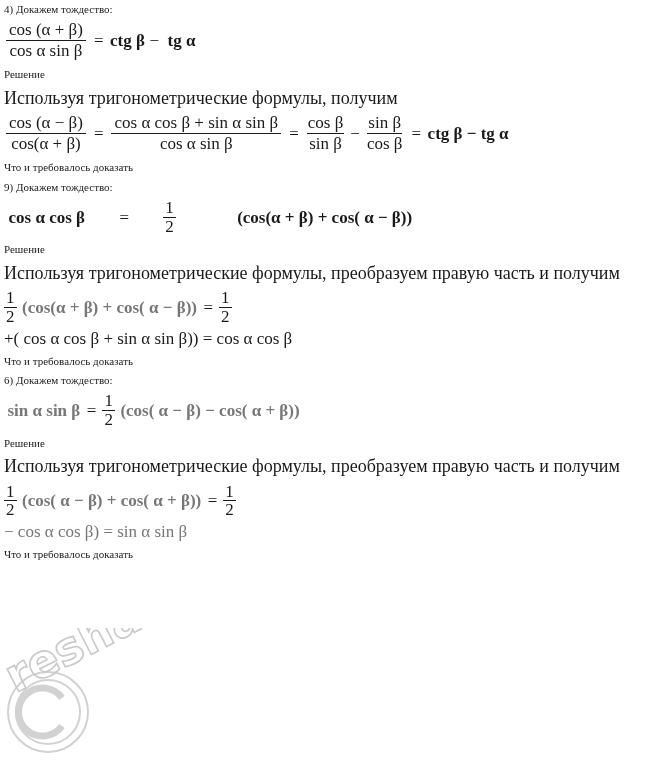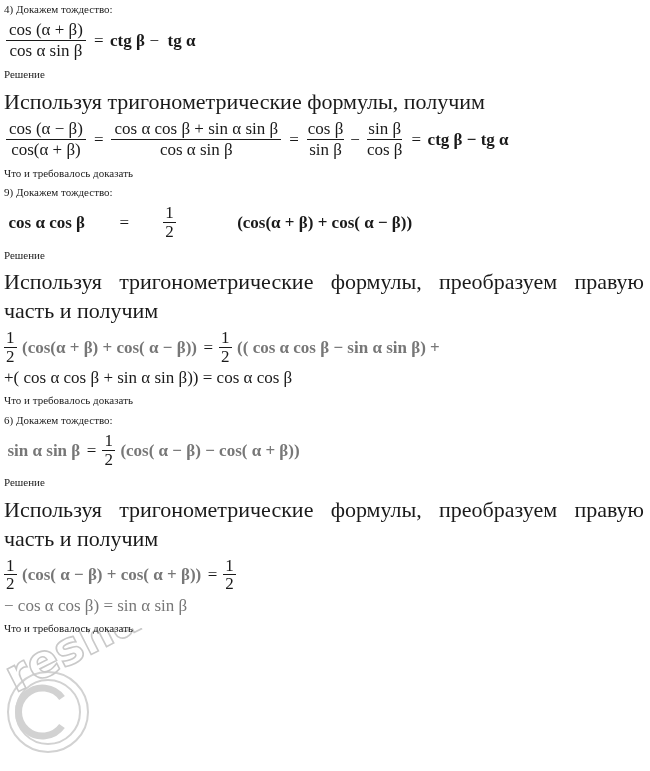--- a/index.html
+++ b/index.html
@@ -28,21 +28,21 @@
     position: relative;
     z-index: 3;
     padding: 2px 4px 0 4px;
   }
   .heading {
     font-size: 11px;
     line-height: 1.30;
     margin: 0 0 1px 0;
   }
   .para {
-    font-size: 22px;
+    font-size: 18px;
     line-height: 1.32;
     text-align: justify;
     text-align-last: left;
     margin: 0;
     padding-right: 2px;
   }
   .spacer-sm { height: 7px; }
   .spacer-xs { height: 4px; }
 
   
@@ -227,21 +227,20 @@
         <span class="den">2</span>
       </span>
       <span class="sp"></span>
       <span class="tok semi">(cos(α + β) + cos( α − β))</span>
       <span class="eq">=</span>
       <span class="half">
         <span class="num">1</span>
         <span class="den">2</span>
       </span>
       <span class="sp"></span>
-      <span class="tok semi">(( cos α cos β −  sin α sin β) +</span>
     </div>
 
     <div class="spacer-xs"></div>
 
     <div class="math">+( cos α cos β +  sin α sin β)) =   cos α cos β</div>
 
     <div class="spacer-sm"></div>
 
     <div class="heading">Что и требовалось доказать</div>
 

